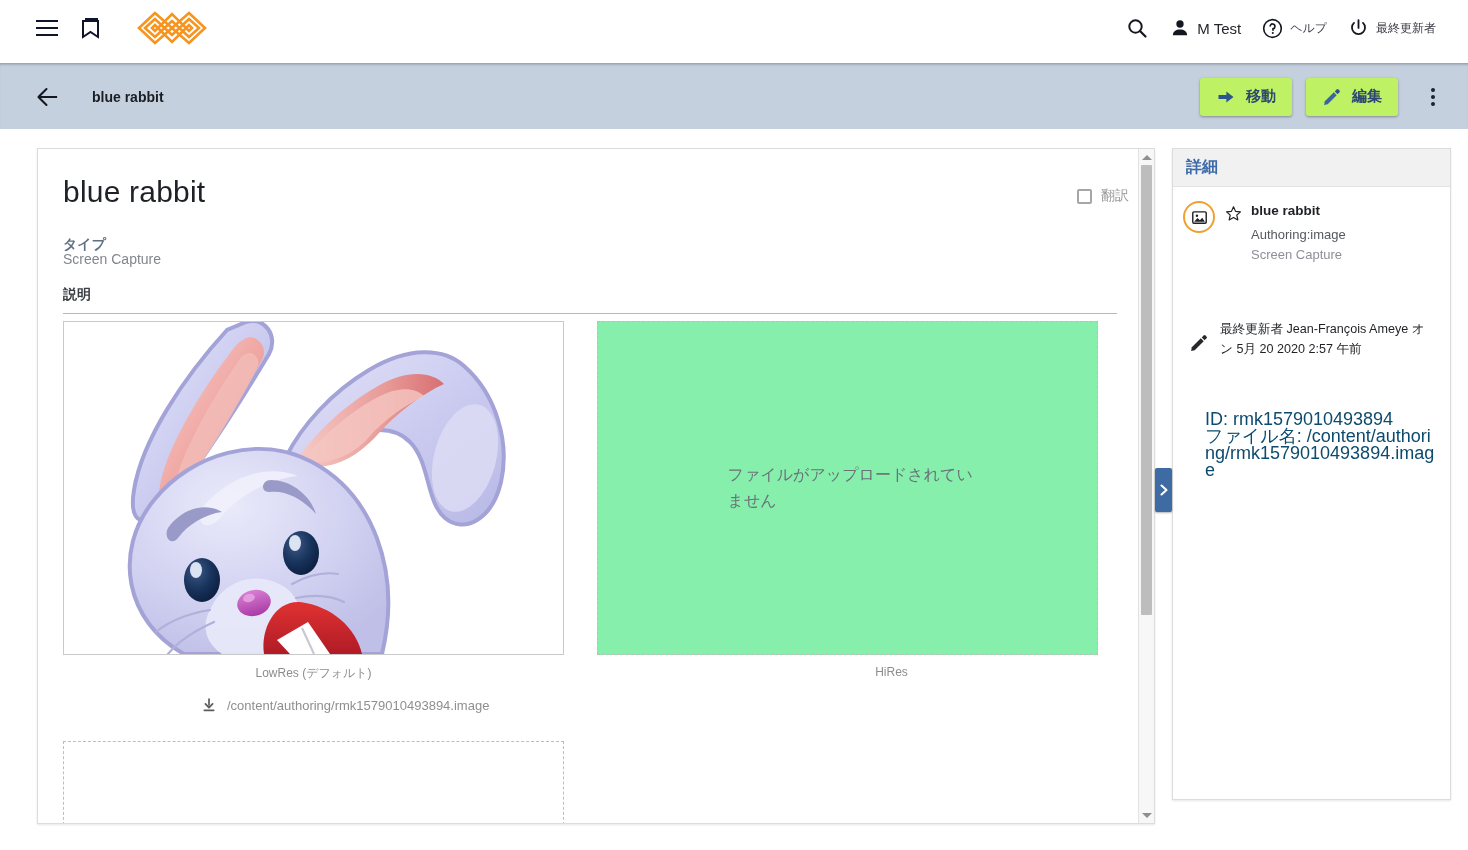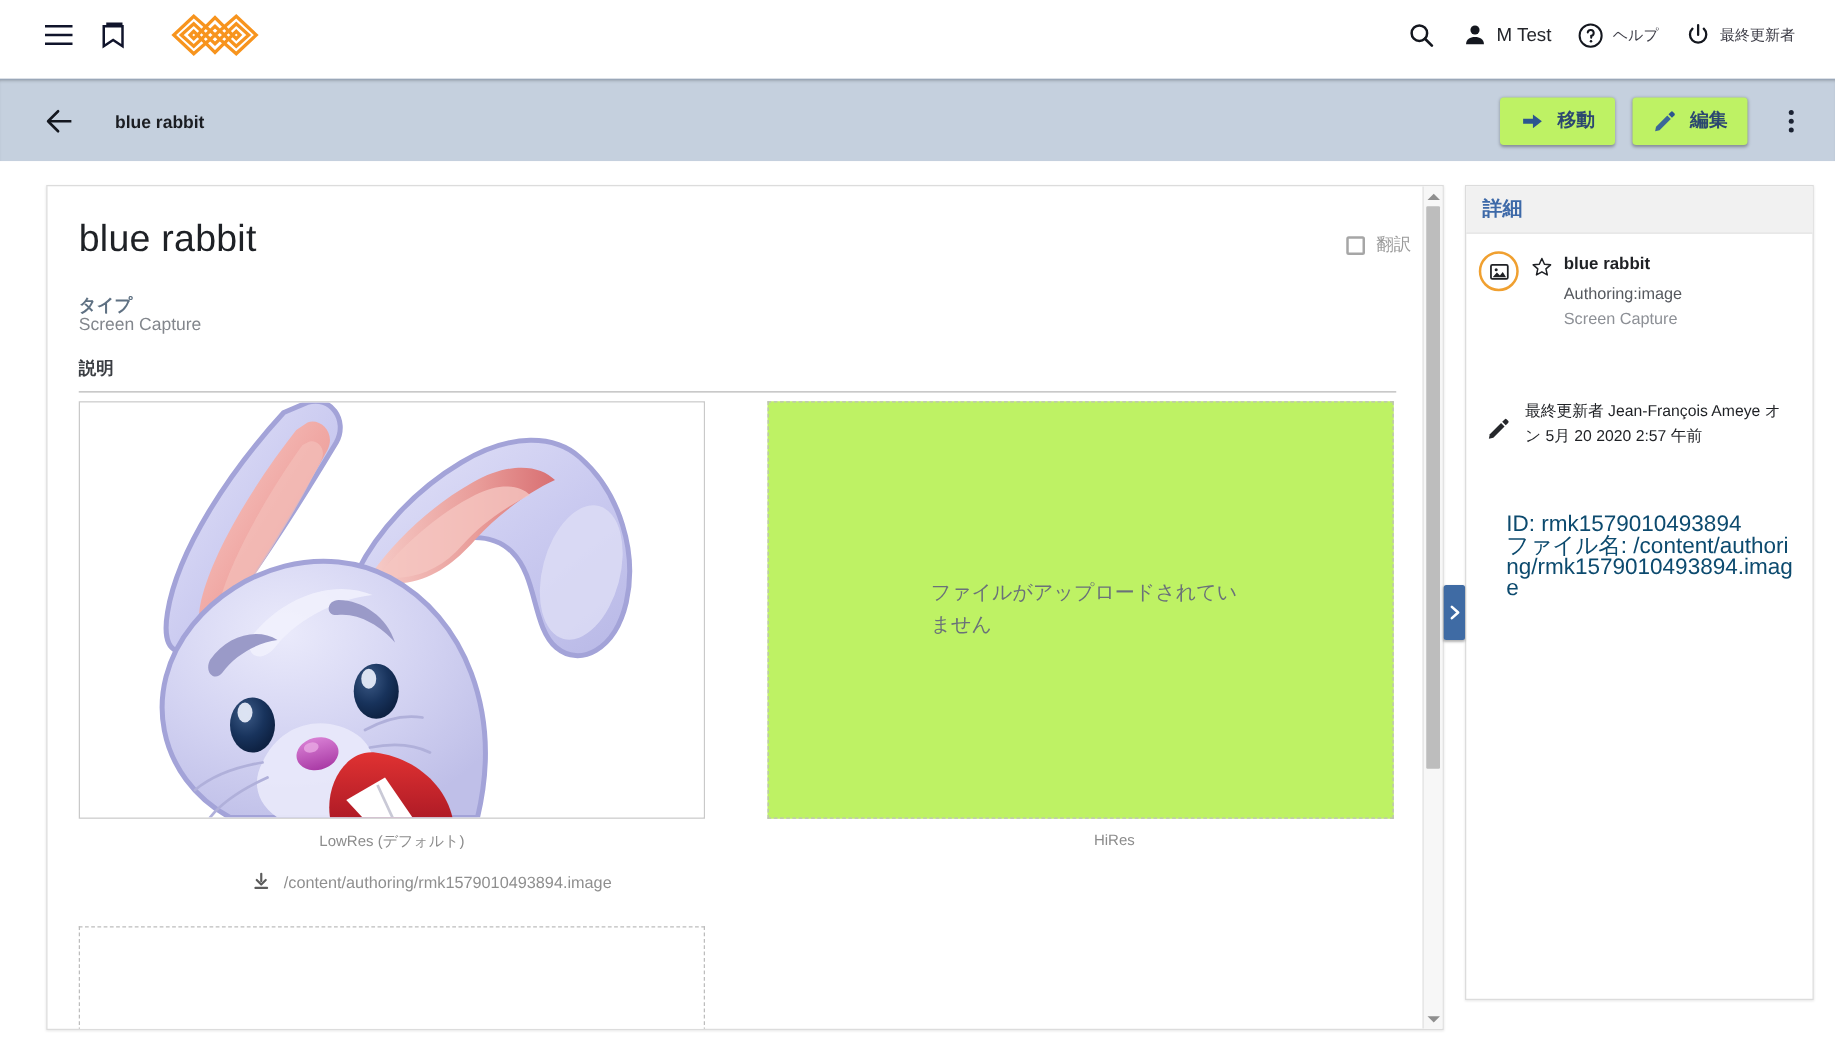--- a/index.html
+++ b/index.html
@@ -104,21 +104,21 @@
   .section-head {
     position: absolute; left: 25px; width: 1054px;
     font-size: 14px; color: #3a3d42; font-weight: bold;
     padding-bottom: 9px; border-bottom: 1px solid #b8b8b8;
   }
 
   .asset-row { position: absolute; left: 25px; top: 172px; width: 1060px; }
   .asset-slot { position: absolute; top: 0; width: 501px; height: 334px; }
   .asset-slot.lowres { left: 0; border: 1px solid #c9c9c9; background: #fff; overflow: hidden; }
   .asset-slot.hires {
-    left: 551px; border: 1px dashed #bdbdbd; background: #bef264;
+    left: 534px; border: 1px dashed #bdbdbd; background: #86efac;
     display: flex; align-items: center; justify-content: center;
   }
   .empty-msg {
     width: 270px; font-size: 16px; color: #6a7179; line-height: 1.6; text-align: left;
     padding-left: 15px;
   }
   .slot-caption {
     position: absolute; top: 344px; width: 501px; text-align: center;
     font-size: 12px; color: #8c8c8c;
   }

